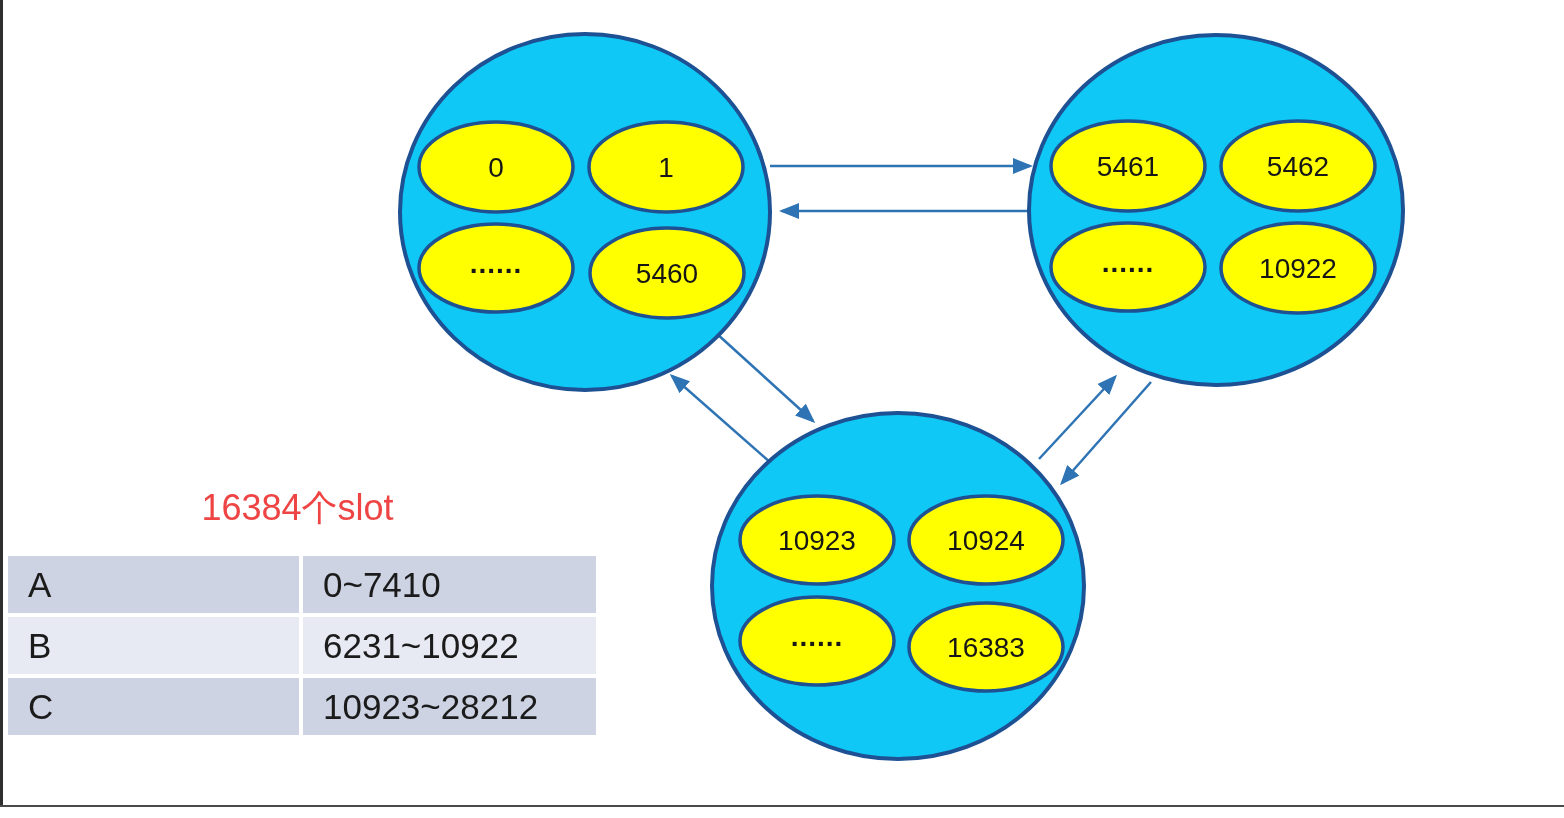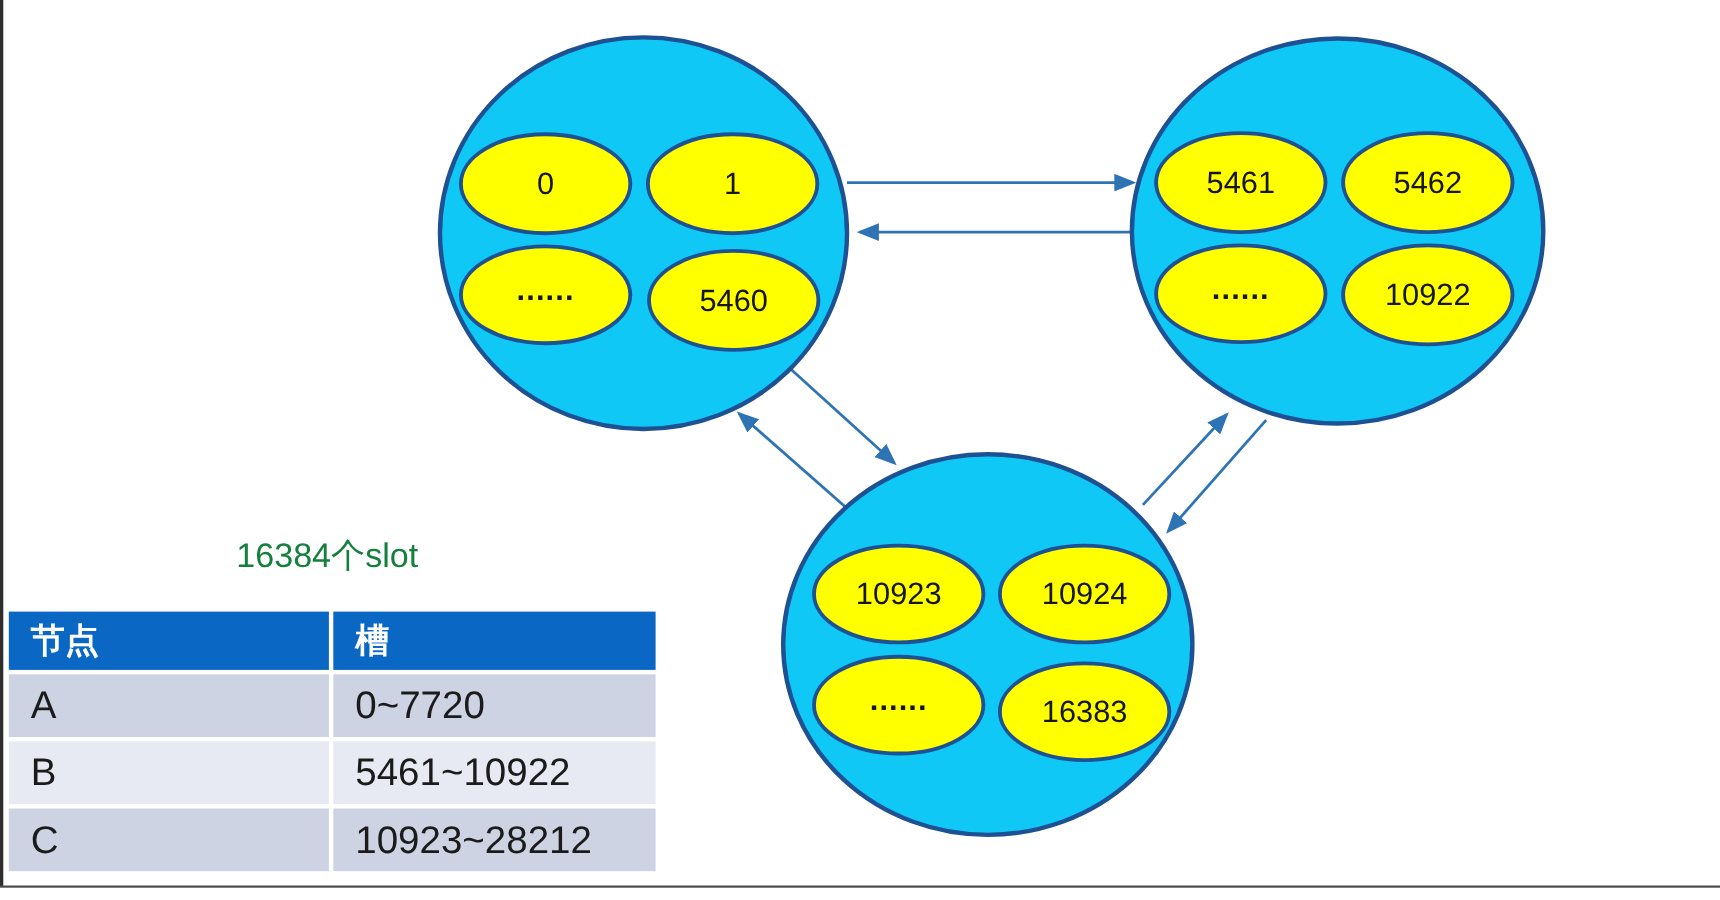--- a/index.html
+++ b/index.html
@@ -26,21 +26,21 @@
   .slot-text {
     font-size: 28px; fill: #161616;
     text-anchor: middle; dominant-baseline: central;
     font-family: "Liberation Sans", sans-serif;
   }
   .slot-text.dots { font-weight: bold; letter-spacing: 1px; }
   .arrow-line { stroke: #2E74B5; stroke-width: 2.5px; fill: none; }
 
   .caption {
     position: absolute; left: 0; top: 484px; width: 595px;
-    text-align: center; font-size: 31px; color: #15803d;
+    text-align: center; font-size: 36px; color: #ef4444;
   }
 
   .slot-table { position: absolute; left: 8px; top: 556px; width: 588px; }
   .trow { display: flex; margin-bottom: 4px; }
   .tcell {
     display: flex; align-items: center;
     padding-left: 20px; box-sizing: border-box;
   }
   .tcell.c1 { width: 291px; margin-right: 4px; }
   .tcell.c2 { width: 293px; }
@@ -109,31 +109,27 @@
       <text class="slot-text" x="817" y="540">10923</text>
       <text class="slot-text" x="986" y="540">10924</text>
       <text class="slot-text dots" x="817" y="636">......</text>
       <text class="slot-text" x="986" y="647">16383</text>
     </g>
   </svg>
 
   <div class="caption">16384个slot</div>
 
   <div class="slot-table">
-    <div class="trow thead">
-      <div class="tcell c1">节点</div>
-      <div class="tcell c2">槽</div>
-    </div>
     <div class="trow tbody-row band-dark">
       <div class="tcell c1">A</div>
-      <div class="tcell c2">0~7720</div>
+      <div class="tcell c2">0~7410</div>
     </div>
     <div class="trow tbody-row band-light">
       <div class="tcell c1">B</div>
-      <div class="tcell c2">5461~10922</div>
+      <div class="tcell c2">6231~10922</div>
     </div>
     <div class="trow tbody-row band-dark">
       <div class="tcell c1">C</div>
       <div class="tcell c2">10923~28212</div>
     </div>
   </div>
 
 </div>
 
 </body></html>

